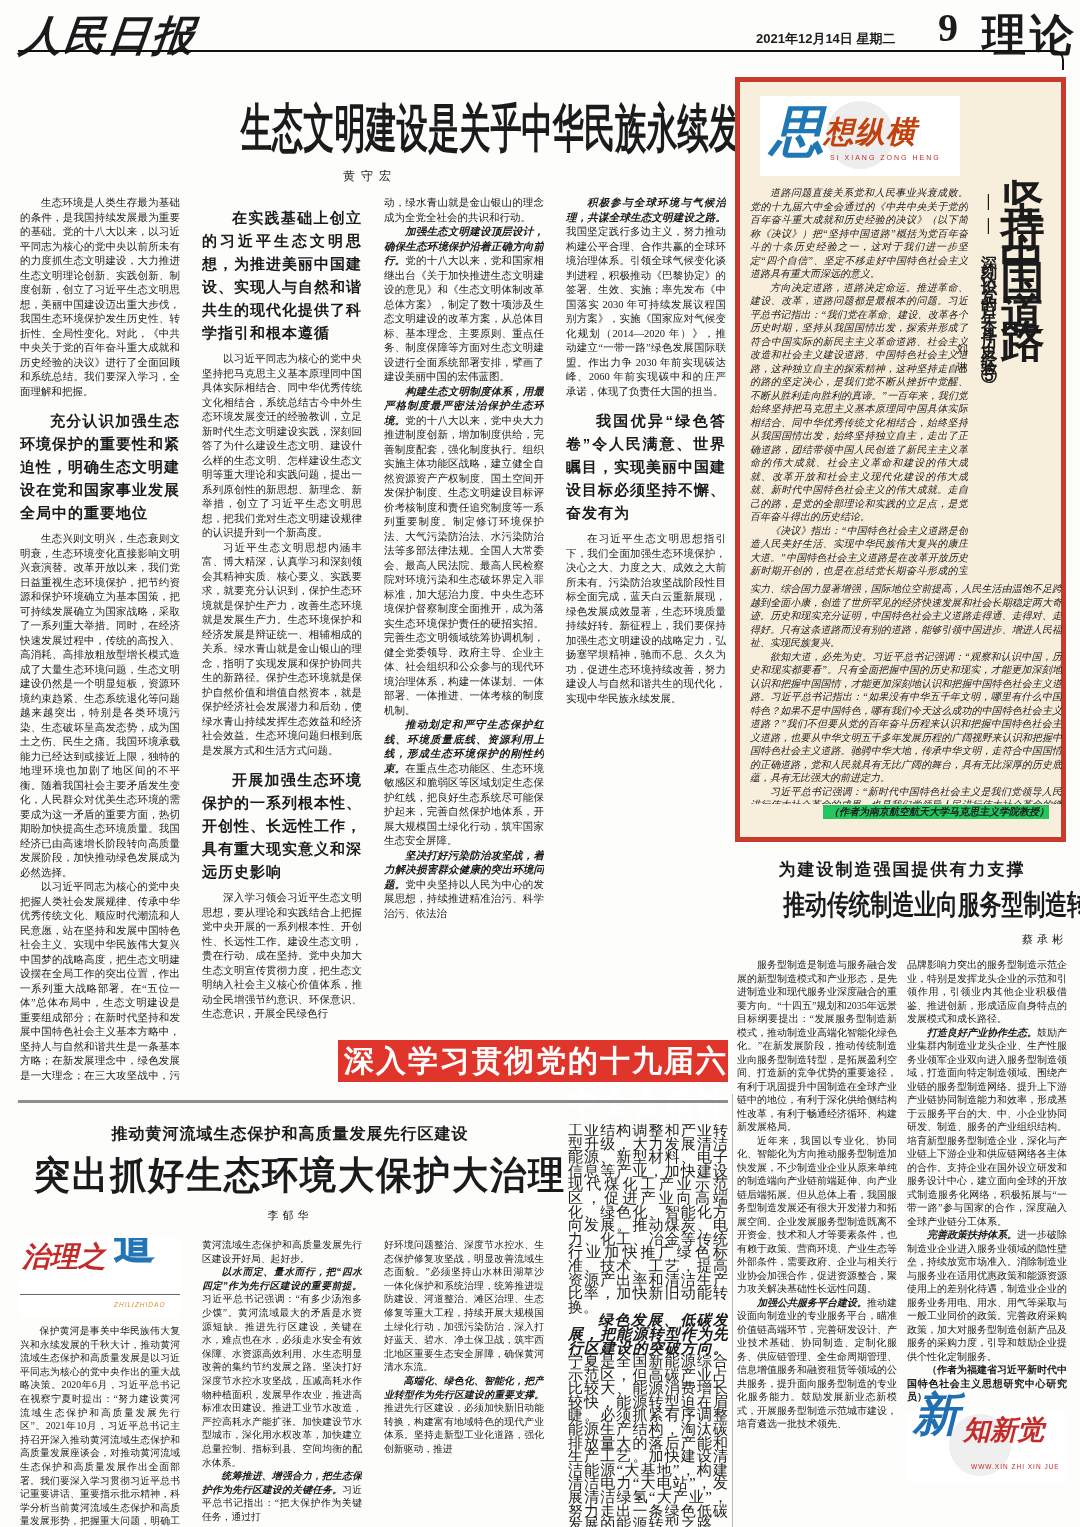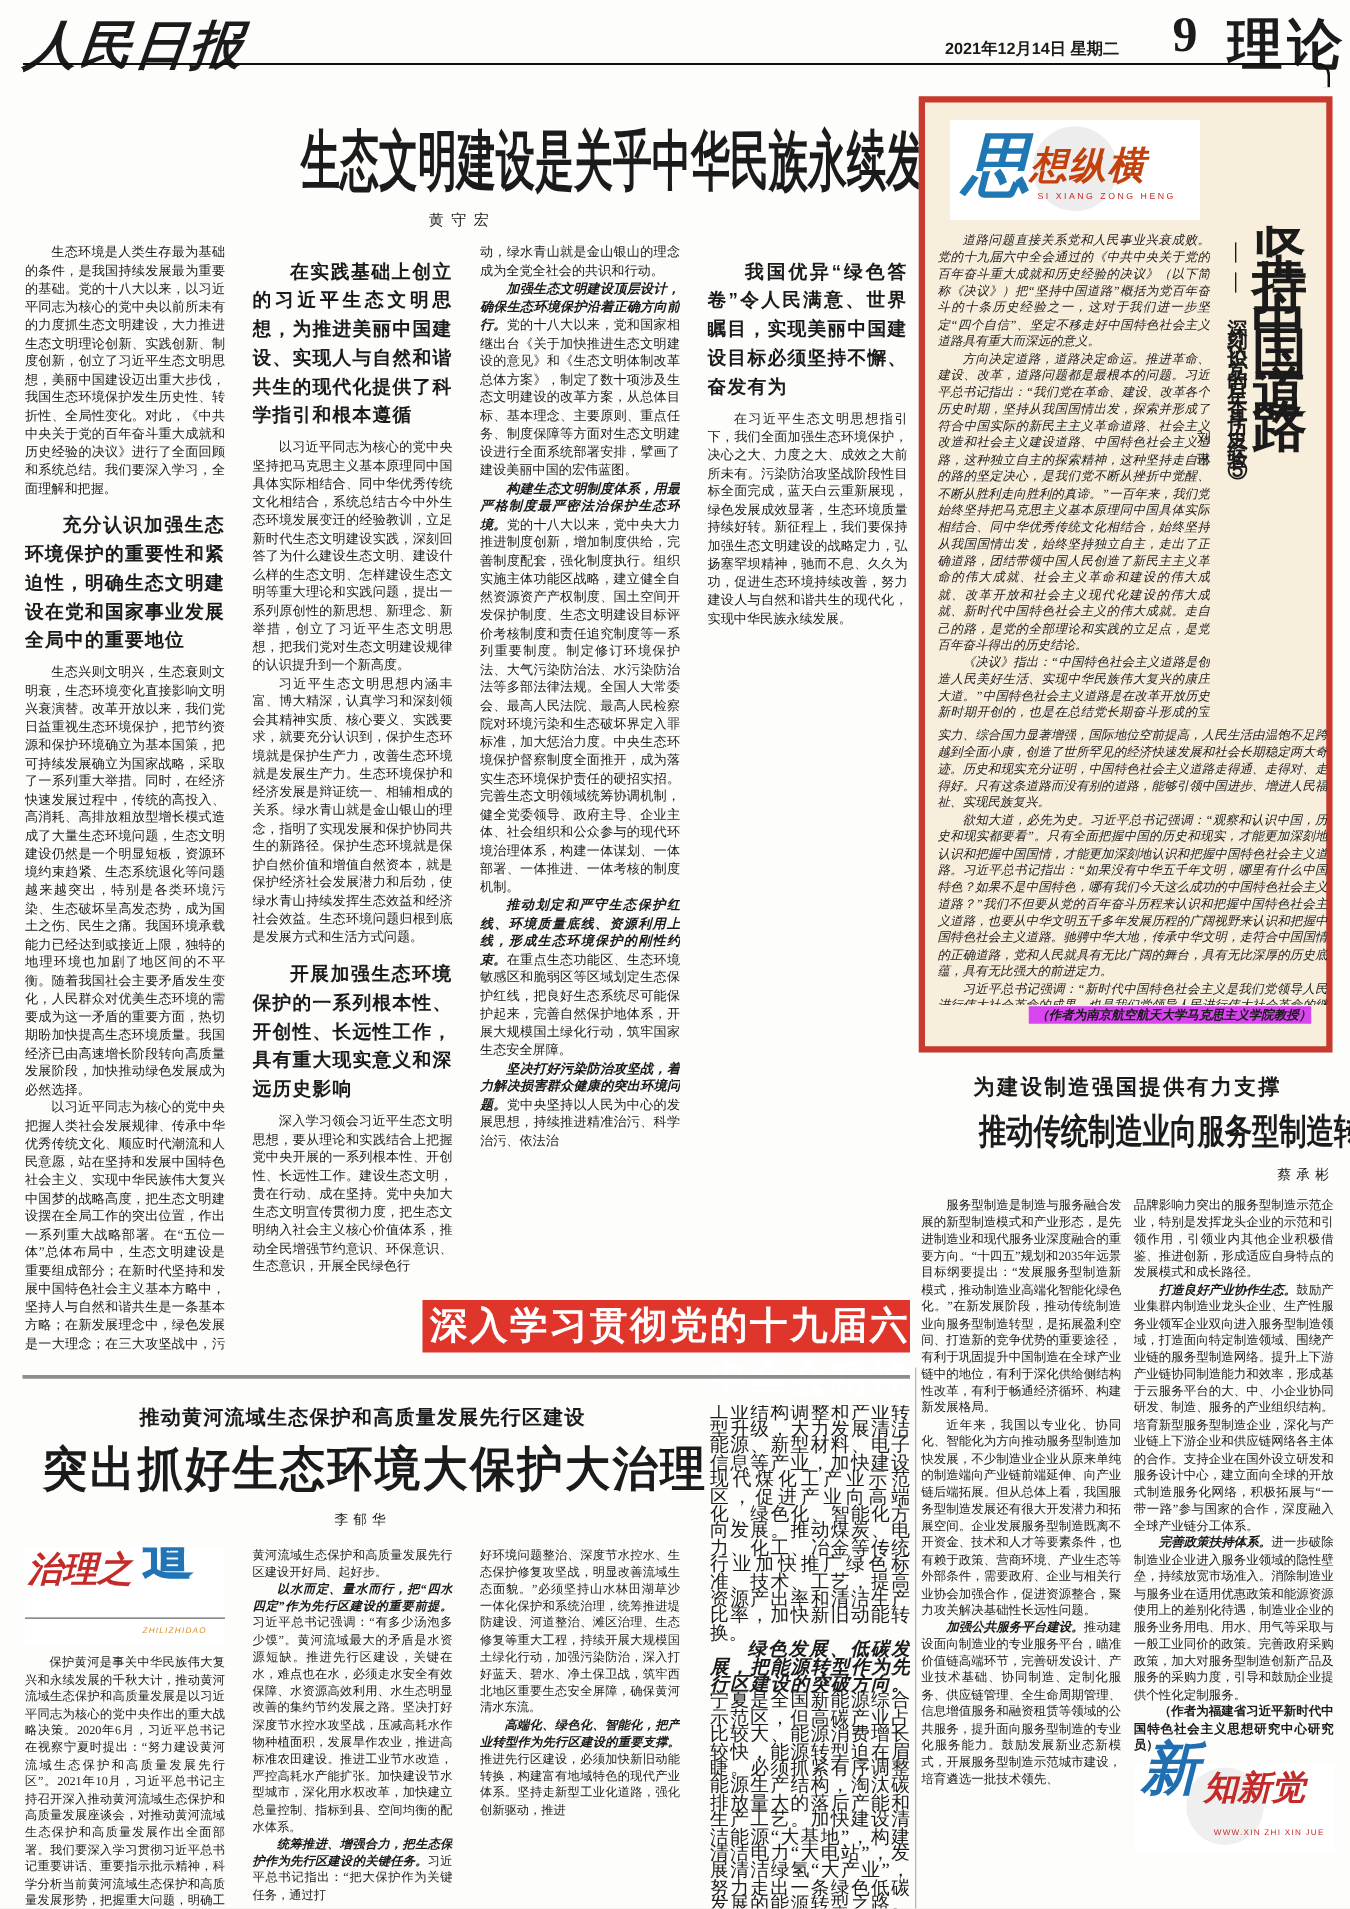--- a/index.html
+++ b/index.html
@@ -53,21 +53,21 @@
   .slogo .rest { position:absolute; left:64px; top:16px; font-size:30px; font-weight:900;
     font-style:italic; color:#c2410c; letter-spacing:1px; }
   .slogo .sub { position:absolute; left:70px; top:58px; font-size:7px; color:#c32a28;
     letter-spacing:2px; font-family:"Liberation Sans","DejaVu Sans",sans-serif; }
   .kai { font-style:italic; }
   .sbox-narrow { position:absolute; left:10px; top:104px; width:218px; height:392px;
     overflow:hidden; font-size:10px; line-height:13.5px; text-align:justify; word-break:break-all; }
   .sbox-wide { position:absolute; left:10px; top:500px; width:312px; height:222px;
     overflow:hidden; font-size:10px; line-height:13.5px; text-align:justify; word-break:break-all; }
   .sbox-attr { position:absolute; right:12px; bottom:18px; font-size:10px; font-weight:700;
-    font-style:italic; background:#d946ef; padding-left:6px; }
+    font-style:italic; background:#22c55e; padding-left:6px; }
   .vtext { writing-mode:vertical-rl; text-orientation:mixed; }
   .v-title { position:absolute; right:8px; top:62px; font-size:44px; font-weight:900;
     font-family:"Liberation Sans","DejaVu Sans",sans-serif; letter-spacing:28px; }
   .v-subtitle { position:absolute; right:62px; top:112px; font-size:16px; font-weight:700;
     letter-spacing:8px; }
   .v-author { position:absolute; right:92px; top:252px; font-size:11px; letter-spacing:18px; }
   
   .mf-kicker { position:absolute; left:737px; top:858px; width:330px; text-align:center;
     font-size:17px; font-weight:700; letter-spacing:2px; }
   .mf-headline { position:absolute; left:737px; top:886px; width:330px; text-align:center; }
@@ -141,20 +141,21 @@
         <p class="b-p">深入学习领会习近平生态文明思想，要从理论和实践结合上把握党中央开展的一系列根本性、开创性、长远性工作。建设生态文明，贵在行动、成在坚持。党中央加大生态文明宣传贯彻力度，把生态文明纳入社会主义核心价值体系，推动全民增强节约意识、环保意识、生态意识，开展全民绿色行</p>
       </div>
     <div class="col col-h838">
         <p class="b-pc">动，绿水青山就是金山银山的理念成为全党全社会的共识和行动。</p>
         <p class="b-leadp"><span class="lead">加强生态文明建设顶层设计，确保生态环境保护沿着正确方向前行。</span>党的十八大以来，党和国家相继出台《关于加快推进生态文明建设的意见》和《生态文明体制改革总体方案》，制定了数十项涉及生态文明建设的改革方案，从总体目标、基本理念、主要原则、重点任务、制度保障等方面对生态文明建设进行全面系统部署安排，擘画了建设美丽中国的宏伟蓝图。</p>
         <p class="b-leadp"><span class="lead">构建生态文明制度体系，用最严格制度最严密法治保护生态环境。</span>党的十八大以来，党中央大力推进制度创新，增加制度供给，完善制度配套，强化制度执行。组织实施主体功能区战略，建立健全自然资源资产产权制度、国土空间开发保护制度、生态文明建设目标评价考核制度和责任追究制度等一系列重要制度。制定修订环境保护法、大气污染防治法、水污染防治法等多部法律法规。全国人大常委会、最高人民法院、最高人民检察院对环境污染和生态破坏界定入罪标准，加大惩治力度。中央生态环境保护督察制度全面推开，成为落实生态环境保护责任的硬招实招。完善生态文明领域统筹协调机制，健全党委领导、政府主导、企业主体、社会组织和公众参与的现代环境治理体系，构建一体谋划、一体部署、一体推进、一体考核的制度机制。</p>
         <p class="b-leadp"><span class="lead">推动划定和严守生态保护红线、环境质量底线、资源利用上线，形成生态环境保护的刚性约束。</span>在重点生态功能区、生态环境敏感区和脆弱区等区域划定生态保护红线，把良好生态系统尽可能保护起来，完善自然保护地体系，开展大规模国土绿化行动，筑牢国家生态安全屏障。</p>
         <p class="b-leadp"><span class="lead">坚决打好污染防治攻坚战，着力解决损害群众健康的突出环境问题。</span>党中央坚持以人民为中心的发展思想，持续推进精准治污、科学治污、依法治</p>
       </div>
     <div class="col col-h838">
+        <p class="b-leadp"><span class="lead">积极参与全球环境与气候治理，共谋全球生态文明建设之路。</span>我国坚定践行多边主义，努力推动构建公平合理、合作共赢的全球环境治理体系。引领全球气候变化谈判进程，积极推动《巴黎协定》的签署、生效、实施；率先发布《中国落实 2030 年可持续发展议程国别方案》，实施《国家应对气候变化规划（2014—2020 年）》，推动建立“一带一路”绿色发展国际联盟。作出力争 2030 年前实现碳达峰、2060 年前实现碳中和的庄严承诺，体现了负责任大国的担当。</p>
         <p class="b-sub">我国优异“绿色答卷”令人民满意、世界瞩目，实现美丽中国建设目标必须坚持不懈、奋发有为</p>
         <p class="b-p">在习近平生态文明思想指引下，我们全面加强生态环境保护，决心之大、力度之大、成效之大前所未有。污染防治攻坚战阶段性目标全面完成，蓝天白云重新展现，绿色发展成效显著，生态环境质量持续好转。新征程上，我们要保持加强生态文明建设的战略定力，弘扬塞罕坝精神，驰而不息、久久为功，促进生态环境持续改善，努力建设人与自然和谐共生的现代化，实现中华民族永续发展。</p>
       </div>
   </div>
 
   <div class="banner">深入学习贯彻党的十九届六中全会精神</div>
   <div class="hrule"></div>
   <div class="vrule"></div>
 
   <div class="sbox">

